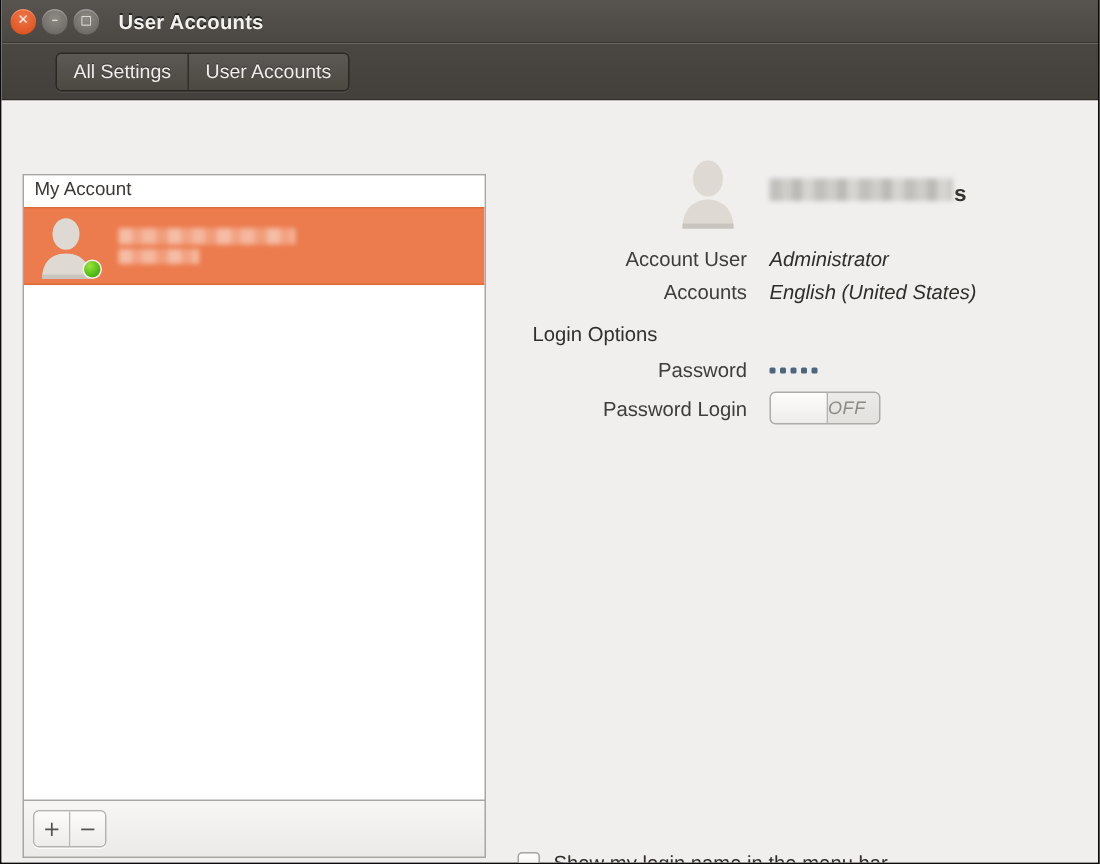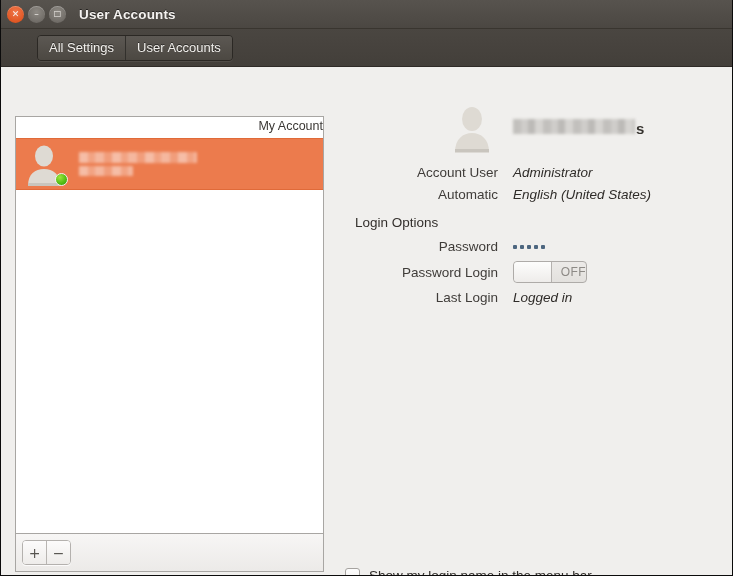--- a/index.html
+++ b/index.html
@@ -113,21 +113,20 @@
     box-sizing: border-box;
     overflow: hidden;
   }
   #list-header {
     height: 21px;
     padding: 2px 0 0 7px;
     box-sizing: border-box;
     font-size: 12.5px;
     color: #3b3835;
     background: #fff;
-    text-align: right;
   }
   .user-row {
     display: flex;
     align-items: center;
     height: 52px;
     padding-left: 6px;
     box-sizing: border-box;
     background: #ec7b4d;
     border-top: 1px solid #e06a39;
     border-bottom: 1px solid #e06a39;
@@ -308,24 +307,25 @@
   .toggle .knob {
     width: 38px;
     height: 20px;
     background: linear-gradient(to bottom, #fdfdfc 0%, #eeecea 100%);
     border-right: 1px solid #b4b1ae;
     border-radius: 3px 0 0 3px;
     box-sizing: border-box;
   }
   .toggle .state {
     flex: 1;
-    text-align: right;
+    text-align: left;
     font-size: 12px;
     color: #8d8a86;
     letter-spacing: .4px;
+    font-style: italic;
   }
 
   
   #show-login-row {
     position: absolute;
     left: 344px;
     top: 501px;
     display: flex;
     align-items: center;
   }
@@ -412,21 +412,21 @@
           <div class="tail">s</div>
         </div>
       </div>
 
       <div class="drow">
         <div class="dlabel">Account User</div>
         <div class="dvalue">Administrator</div>
       </div>
 
       <div class="drow" style="margin-bottom:13px">
-        <div class="dlabel">Automatic</div>
+        <div class="dlabel">Accounts</div>
         <div class="dvalue">English (United States)</div>
       </div>
 
       <div id="section-login">Login Options</div>
 
       <div class="drow">
         <div class="dlabel">Password</div>
         <div class="pw-dots">
             <i></i>
             <i></i>
@@ -437,24 +437,20 @@
       </div>
 
       <div class="drow">
         <div class="dlabel">Password Login</div>
         <div class="toggle">
           <div class="knob"></div>
           <div class="state">OFF</div>
         </div>
       </div>
 
-      <div class="drow">
-        <div class="dlabel">Last Login</div>
-        <div class="dvalue">Logged in</div>
-      </div>
 
     </div>
 
     <div id="show-login-row">
       <div class="cbox"></div>
       <div class="cb-label">Show my login name in the menu bar</div>
     </div>
 
   </div>
 </div>

